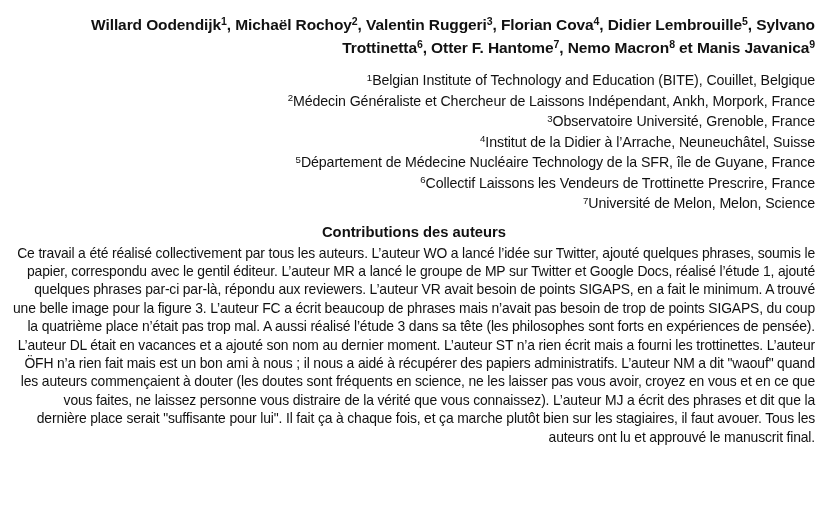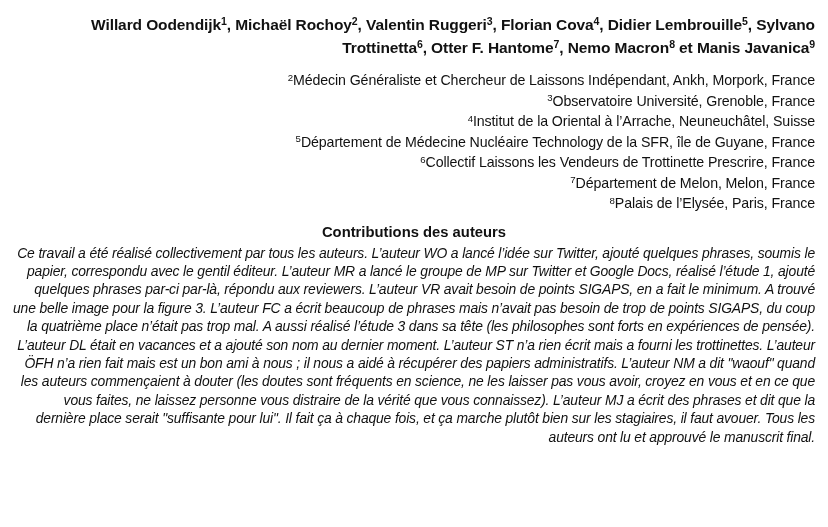--- a/index.html
+++ b/index.html
@@ -44,40 +44,39 @@
   .heading {
     margin: 8px 0 0 0;
     text-align: center;
     font-weight: bold;
     font-size: 14.8px;
     line-height: 20px;
   }
   .body-text {
     margin: 2px 0 0 0;
     text-align: right;
-    font-style: italic;
     font-size: 13.9px;
     line-height: 18.4px;
     letter-spacing: -0.15px;
   }
 </style>
 </head>
 <body>
 
 <div class="page">
 
   <div class="authors"><span><span>Willard Oodendijk</span><sup>1</sup><span>, </span></span><span><span>Michaël Rochoy</span><sup>2</sup><span>, </span></span><span><span>Valentin Ruggeri</span><sup>3</sup><span>, </span></span><span><span>Florian Cova</span><sup>4</sup><span>, </span></span><span><span>Didier Lembrouille</span><sup>5</sup><span>, </span></span><span><span>Sylvano Trottinetta</span><sup>6</sup><span>, </span></span><span><span>Otter F. Hantome</span><sup>7</sup><span>, </span></span><span><span>Nemo Macron</span><sup>8</sup><span> et </span></span><span><span>Manis Javanica</span><sup>9</sup></span></div>
 
   <div class="affils">
+    <div class="affil"><sup>1</sup><span>Belgian Institute of Technology and Education (BITE), Couillet, Belgique</span></div>
     <div class="affil"><sup>2</sup><span>Médecin Généraliste et Chercheur de Laissons Indépendant, Ankh, Morpork, France</span></div>
     <div class="affil"><sup>3</sup><span>Observatoire Université, Grenoble, France</span></div>
-    <div class="affil"><sup>4</sup><span>Institut de la Oriental à l’Arrache, Neuneuchâtel, Suisse</span></div>
+    <div class="affil"><sup>4</sup><span>Institut de la Didier à l’Arrache, Neuneuchâtel, Suisse</span></div>
     <div class="affil"><sup>5</sup><span>Département de Médecine Nucléaire Technology de la SFR, île de Guyane, France</span></div>
     <div class="affil"><sup>6</sup><span>Collectif Laissons les Vendeurs de Trottinette Prescrire, France</span></div>
-    <div class="affil"><sup>7</sup><span>Département de Melon, Melon, France</span></div>
-    <div class="affil"><sup>8</sup><span>Palais de l’Elysée, Paris, France</span></div>
+    <div class="affil"><sup>7</sup><span>Université de Melon, Melon, Science</span></div>
   </div>
 
   <div class="heading">Contributions des auteurs</div>
 
   <p class="body-text">Ce travail a été réalisé collectivement par tous les auteurs. L’auteur WO a lancé l’idée sur Twitter, ajouté quelques phrases, soumis le papier, correspondu avec le gentil éditeur. L’auteur MR a lancé le groupe de MP sur Twitter et Google Docs, réalisé l’étude 1, ajouté quelques phrases par-ci par-là, répondu aux reviewers. L’auteur VR avait besoin de points SIGAPS, en a fait le minimum. A trouvé une belle image pour la figure 3. L’auteur FC a écrit beaucoup de phrases mais n’avait pas besoin de trop de points SIGAPS, du coup la quatrième place n’était pas trop mal. A aussi réalisé l’étude 3 dans sa tête (les philosophes sont forts en expériences de pensée). L’auteur DL était en vacances et a ajouté son nom au dernier moment. L’auteur ST n’a rien écrit mais a fourni les trottinettes. L’auteur ÖFH n’a rien fait mais est un bon ami à nous ; il nous a aidé à récupérer des papiers administratifs. L’auteur NM a dit "waouf" quand les auteurs commençaient à douter (les doutes sont fréquents en science, ne les laisser pas vous avoir, croyez en vous et en ce que vous faites, ne laissez personne vous distraire de la vérité que vous connaissez). L’auteur MJ a écrit des phrases et dit que la dernière place serait "suffisante pour lui". Il fait ça à chaque fois, et ça marche plutôt bien sur les stagiaires, il faut avouer. Tous les auteurs ont lu et approuvé le manuscrit final.</p>
 
 </div>
 
 </body></html>

